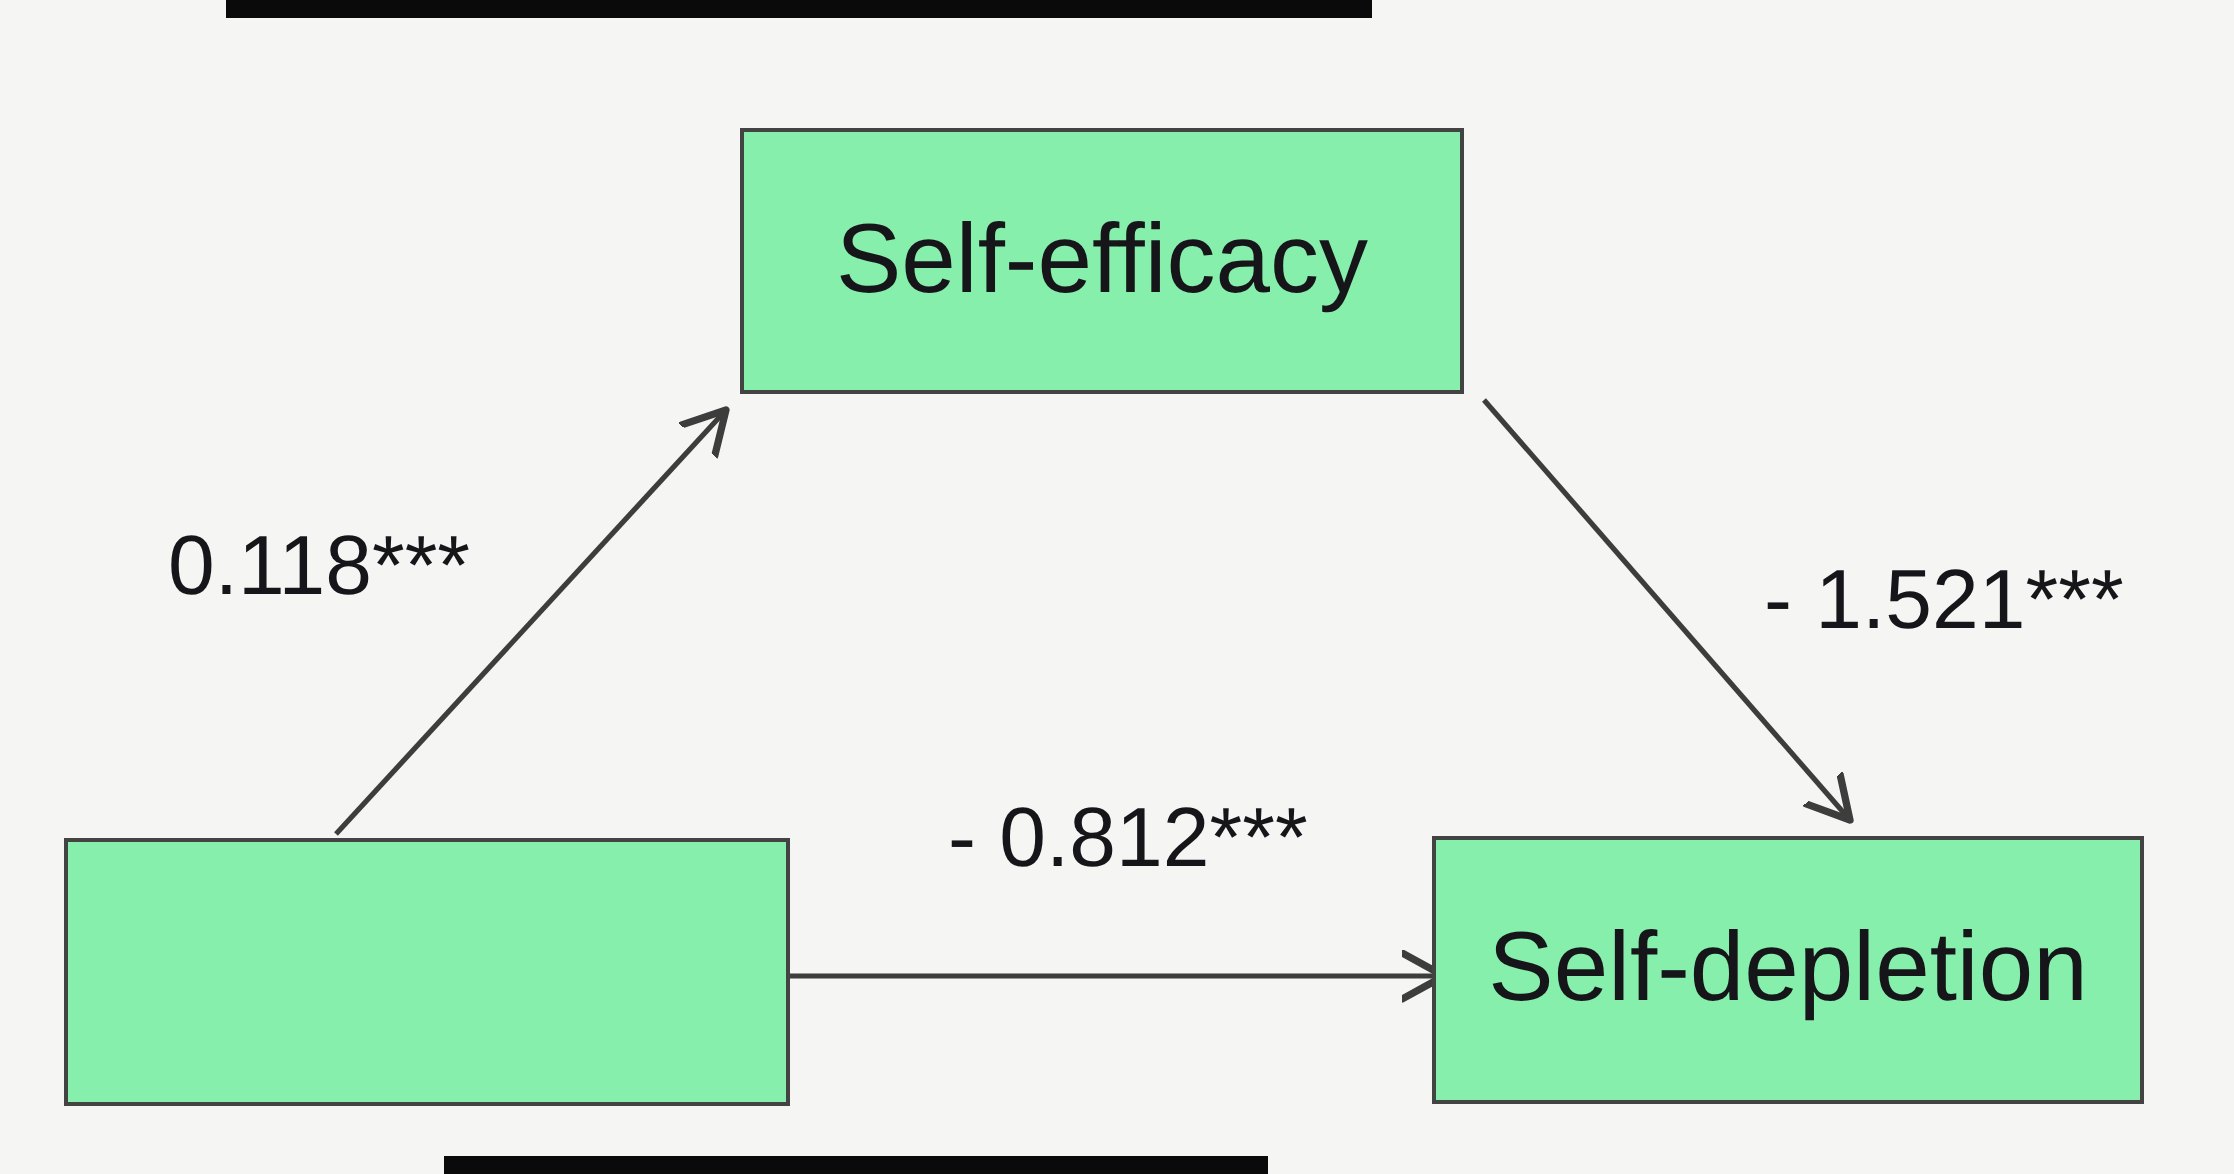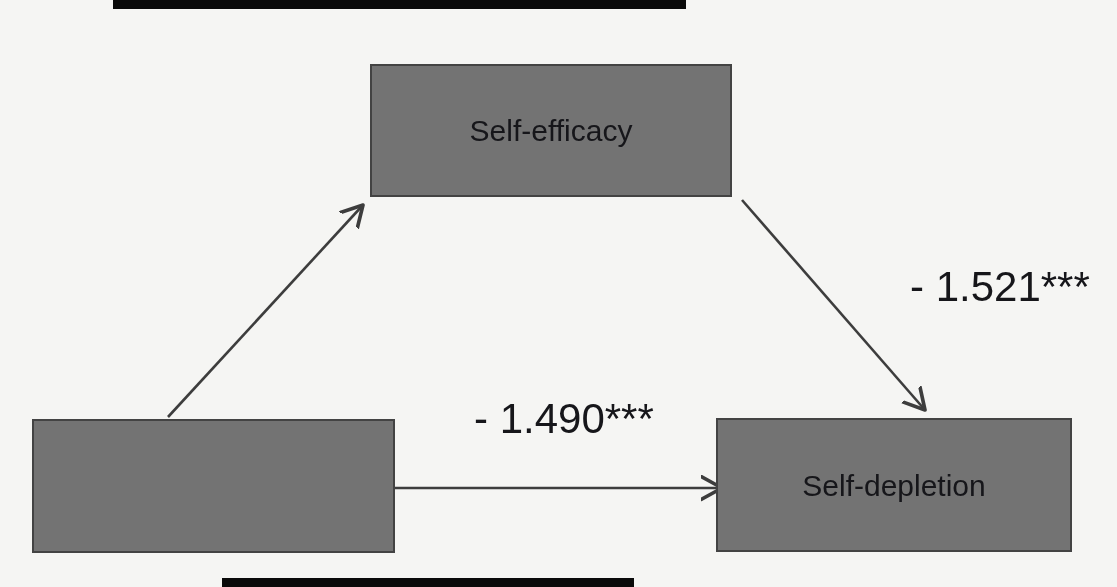--- a/index.html
+++ b/index.html
@@ -25,44 +25,44 @@
 
   svg.arrow-layer {
     position: absolute;
     left: 0; top: 0;
     width: 1117px; height: 587px;
   }
 
   .node {
     position: absolute;
     box-sizing: border-box;
-    background: #737373;
+    background: #86efac;
     border: 2px solid #434343;
     display: flex;
     flex-direction: column;
     align-items: center;
     justify-content: center;
-    font-size: 30px;
+    font-size: 49px;
     line-height: 1.3;
     color: #16161a;
     text-align: center;
   }
   .node.self-efficacy   { left: 370px; top: 64px;  width: 362px; height: 133px; }
   .node.sense-identity  { left: 32px;  top: 419px; width: 363px; height: 134px; }
   .node.self-depletion  { left: 716px; top: 418px; width: 356px; height: 134px; }
 
   .edge-label {
     position: absolute;
     font-size: 42px;
     line-height: 1.12;
     color: #16161a;
     white-space: nowrap;
   }
   .edge-label.a-path { left: 84px;  top: 259px; }
-  .edge-label.b-path { left: 882px; top: 263px; margin-left: 28px; }
+  .edge-label.b-path { left: 882px; top: 276px; }
   .edge-label.c-path { left: 474px; top: 395px; }
 </style>
 </head>
 <body>
 
 <div class="stage">
 
   <div class="edge-bar top"></div>
   <div class="edge-bar bottom"></div>
 
@@ -81,18 +81,19 @@
     <span>Self-efficacy</span>
   </div>
 
   <div class="node sense-identity">
   </div>
 
   <div class="node self-depletion">
     <span>Self-depletion</span>
   </div>
 
+  <div class="edge-label a-path">0.118***</div>
 
   <div class="edge-label b-path">- 1.521***</div>
 
-  <div class="edge-label c-path">- 1.490***</div>
+  <div class="edge-label c-path">- 0.812***</div>
 
 </div>
 
 </body></html>

